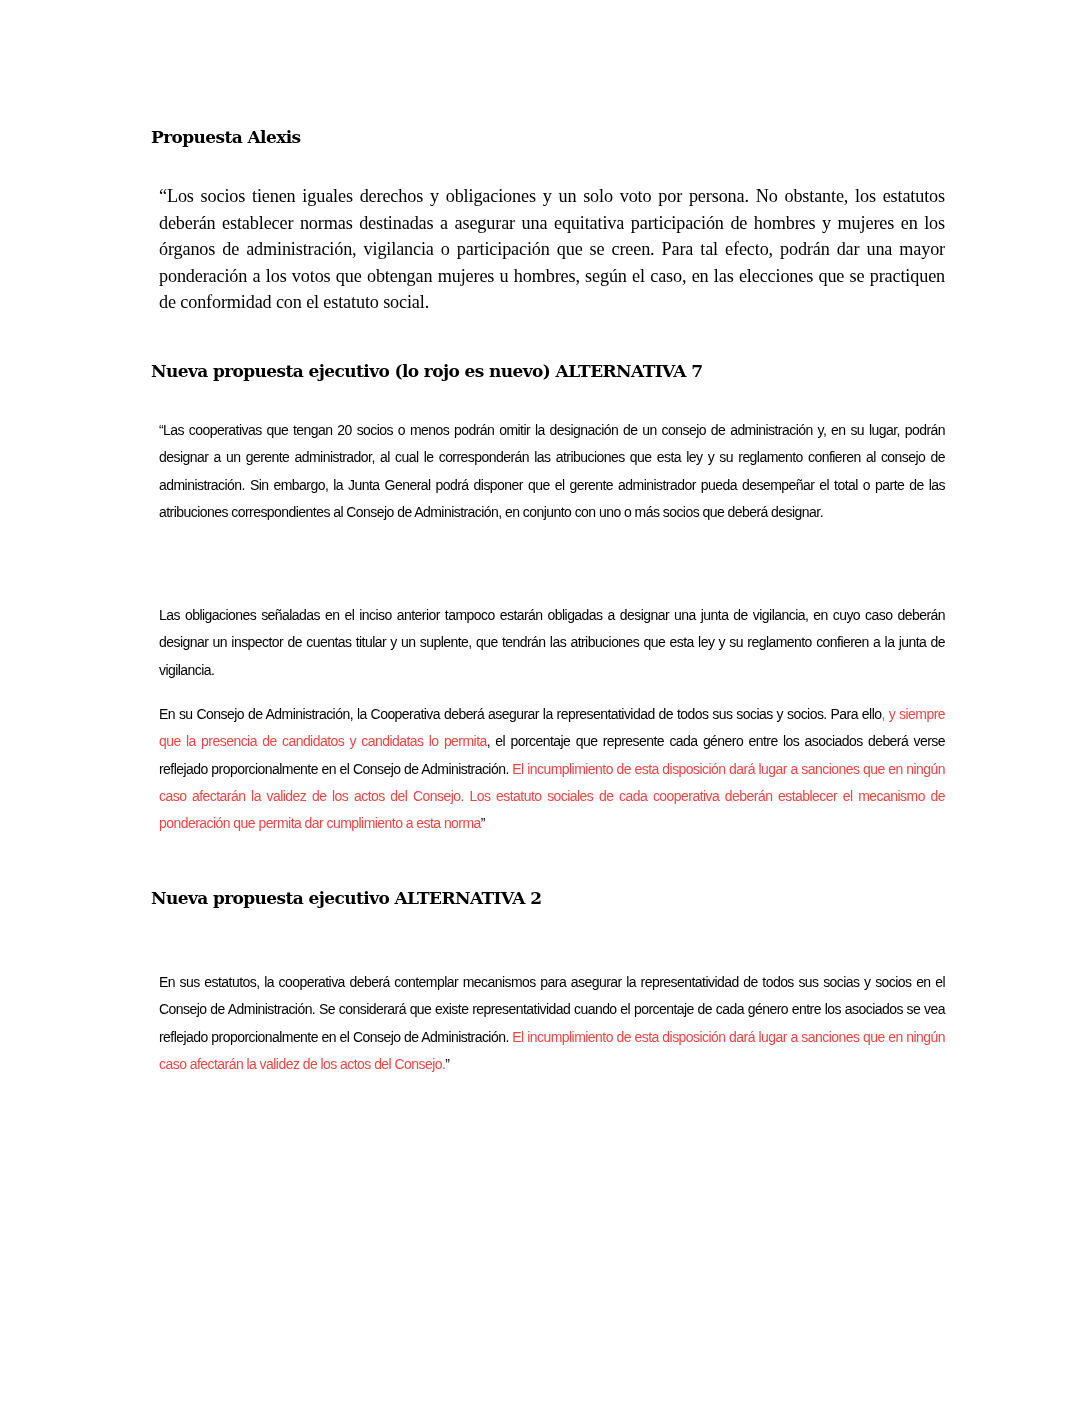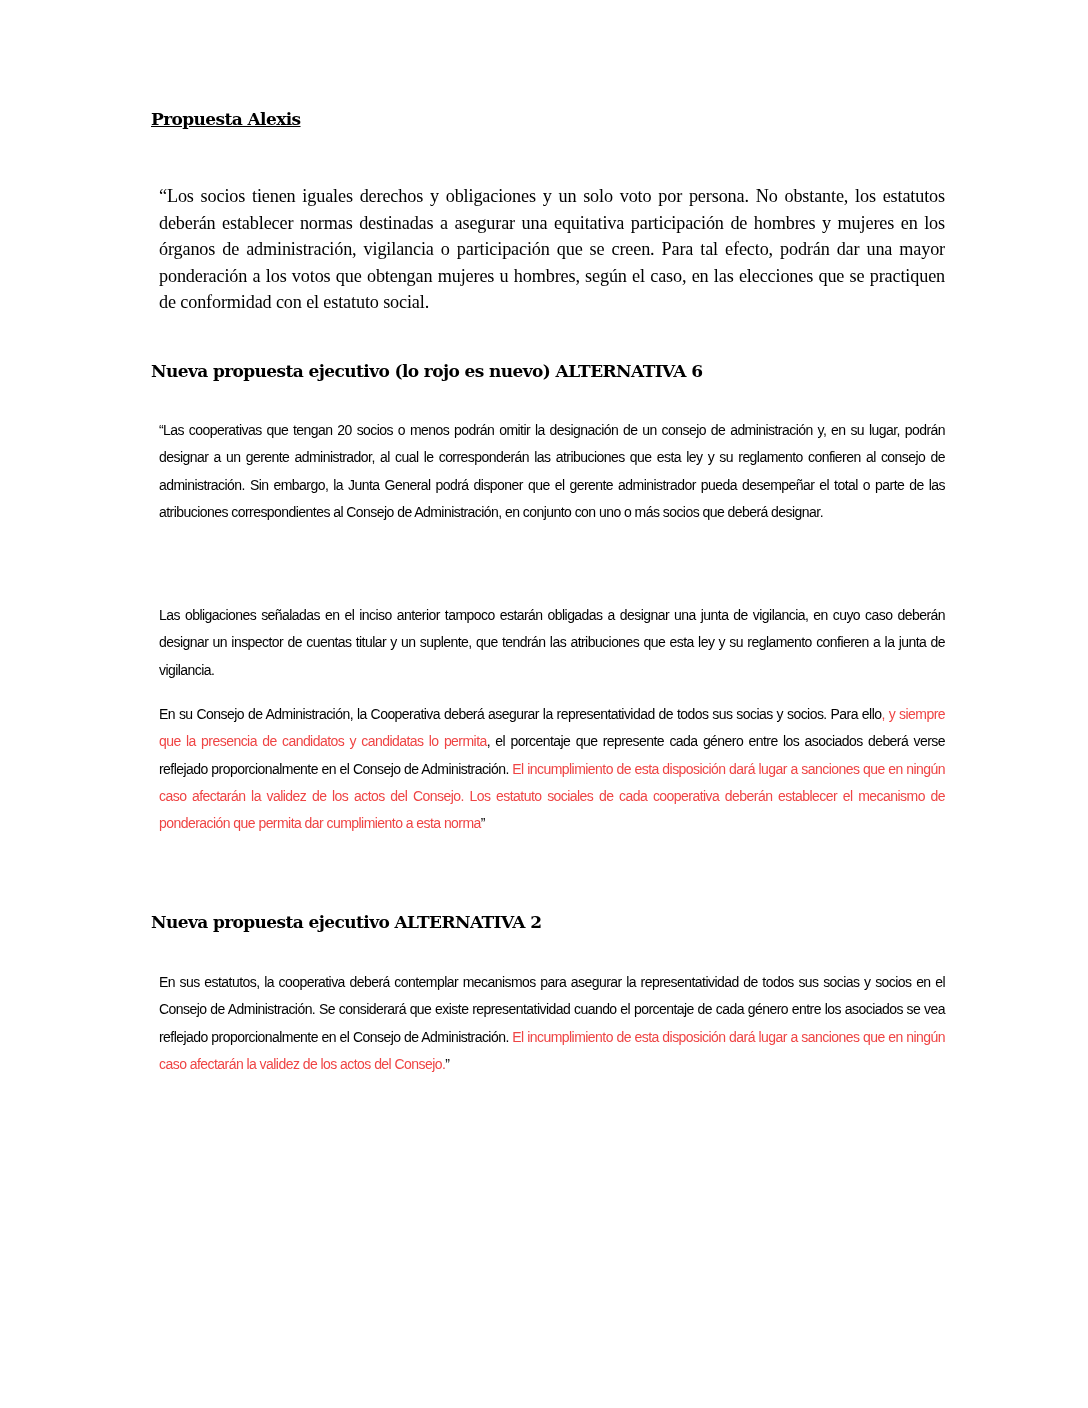--- a/index.html
+++ b/index.html
@@ -17,29 +17,29 @@
   }
   .serif { font-family: "Liberation Serif", serif; font-size: 18.2px; line-height: 26.6px; letter-spacing: -0.15px; }
   .sans { font-family: "Liberation Sans", sans-serif; font-size: 14px; line-height: 27.3px; letter-spacing: -0.55px; word-spacing: 0px; }
   .red { color: #ef4444; }
 </style>
 </head>
 <body>
 
 <div class="page">
 
-  <h2 class="heading" style="top:109px;text-decoration:underline;">Propuesta Alexis</h2>
+  <h2 class="heading" style="top:127px;">Propuesta Alexis</h2>
 
   <p class="para serif" style="top:175px;">“Los socios tienen iguales derechos y obligaciones y un solo voto por persona. No obstante, los estatutos deberán establecer normas destinadas a asegurar una equitativa participación de hombres y mujeres en los órganos de administración, vigilancia o participación que se creen. Para tal efecto, podrán dar una mayor ponderación a los votos que obtengan mujeres u hombres, según el caso, en las elecciones que se practiquen  de conformidad con el estatuto social.</p>
 
-  <h2 class="heading" style="top:361px;">Nueva propuesta ejecutivo (lo rojo es nuevo) ALTERNATIVA 6</h2>
+  <h2 class="heading" style="top:361px;">Nueva propuesta ejecutivo (lo rojo es nuevo) ALTERNATIVA 7</h2>
 
   <p class="para sans" style="top:409px;">“Las cooperativas que tengan 20 socios o menos podrán omitir la designación de un consejo de administración y, en su lugar, podrán designar a un gerente administrador, al cual le corresponderán las atribuciones que esta ley y su reglamento confieren al consejo de administración. Sin embargo, la Junta General podrá disponer que el gerente administrador pueda desempeñar el total o parte de las atribuciones correspondientes al Consejo de Administración, en conjunto con uno o más socios que deberá designar.</p>
 
   <p class="para sans" style="top:594px;">Las obligaciones señaladas en el inciso anterior tampoco estarán obligadas a designar una junta de vigilancia, en cuyo caso deberán designar un inspector de cuentas titular y un suplente, que tendrán las atribuciones que esta ley y su reglamento confieren a la junta de vigilancia.</p>
 
   <p class="para sans" style="top:693px;"><span>En su Consejo de Administración, la Cooperativa deberá asegurar la representatividad de todos sus socias y socios. Para ello</span><span class="red">, y siempre que la presencia de candidatos y candidatas lo permita</span><span>, el porcentaje que represente cada género entre los asociados deberá verse reflejado proporcionalmente en el Consejo de Administración. </span><span class="red">El incumplimiento de esta disposición dará lugar a sanciones que en ningún caso afectarán la validez de los actos del Consejo. Los estatuto sociales de cada cooperativa deberán establecer el mecanismo de ponderación que permita dar cumplimiento a esta norma</span><span>”</span></p>
 
-  <h2 class="heading" style="top:912px;">Nueva propuesta ejecutivo ALTERNATIVA  2</h2>
+  <h2 class="heading" style="top:888px;">Nueva propuesta ejecutivo ALTERNATIVA  2</h2>
 
   <p class="para sans" style="top:961px;"><span>En sus estatutos, la cooperativa deberá contemplar mecanismos para asegurar  la representatividad de todos sus socias y socios en el Consejo de Administración. Se considerará que existe representatividad cuando el porcentaje de cada género entre los asociados se vea reflejado proporcionalmente en el Consejo de Administración. </span><span class="red">El incumplimiento de esta disposición dará lugar a sanciones que en ningún caso afectarán la validez de los actos del Consejo.</span><span>”</span></p>
 
 </div>
 
 </body></html>

